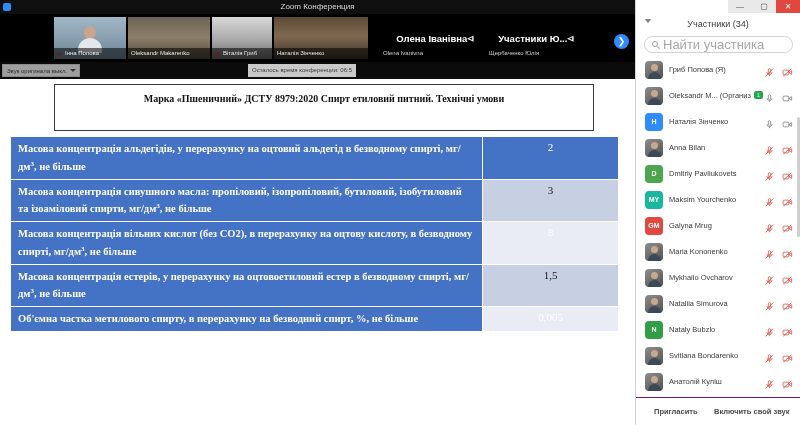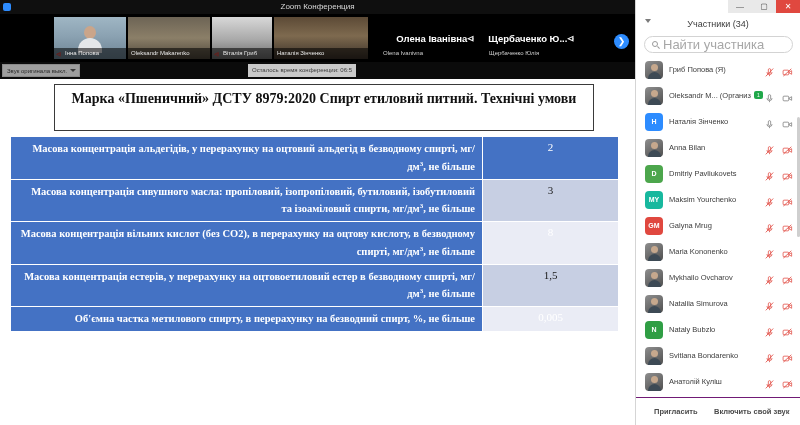--- a/index.html
+++ b/index.html
@@ -108,33 +108,32 @@
 
   
   .slide {
     position: absolute; left: 0; top: 79px; width: 635px; height: 346px;
     background: #ffffff;
   }
   .slide-title {
     position: absolute; left: 54px; top: 5px; width: 540px; height: 47px;
     border: 1.5px solid #3a3a3a; background: #ffffff;
     color: #111111; font-family: "Liberation Serif", serif;
-    font-size: 14px; font-weight: bold; line-height: 17px;
+    font-size: 10px; font-weight: bold; line-height: 17px;
     text-align: center; padding: 5px 6px 0 6px;
   }
 
   .spec-table {
     position: absolute; left: 10px; top: 57px; width: 608px;
     border-collapse: collapse; table-layout: fixed;
   }
   .spec-table td {
     border: 1.5px solid #ffffff;
     font-family: "Liberation Serif", serif;
     vertical-align: middle;
-    text-align: right;
   }
   .spec-table td.param {
     width: 472px; background: #4472c4; color: #ffffff;
     font-size: 10.5px; font-weight: bold; line-height: 14px;
     padding: 5px 7px;
   }
   .spec-table td.value {
     width: 136px; color: #1a1a1a;
     font-size: 11px; text-align: center; vertical-align: top;
     padding-top: 4px;
@@ -272,21 +271,21 @@
     <div class="tile" style="left:274px;width:94px">
       <div class="vfill pp-room"></div>
       <div class="namebar" style="padding-left:3px">Наталія Зінченко</div>
     </div>
     <div class="tile-text" style="left:372px;width:102px">
       <span>Олена Іванівна</span>
       <div class="mutemark">⏿</div>
       <div class="namebar">Olena Ivanivna</div>
     </div>
     <div class="tile-text" style="left:478px;width:96px">
-      <span>Щербаченко  Ю...</span>
+      <span>Участники  Ю...</span>
       <div class="mutemark">⏿</div>
       <div class="namebar">Щербаченко Юлія</div>
     </div>
     <div class="nav-next">❯</div>
   </div>
 
   <div class="zoom-toolbar">
     <div class="orig-audio-btn">
       <span>Звук оригинала выкл.</span>
       <span class="caret"></span>

